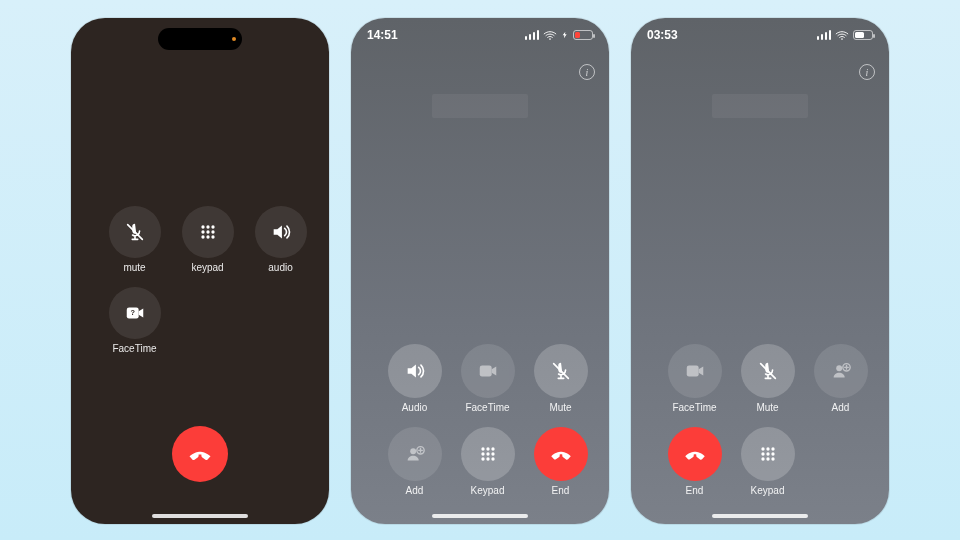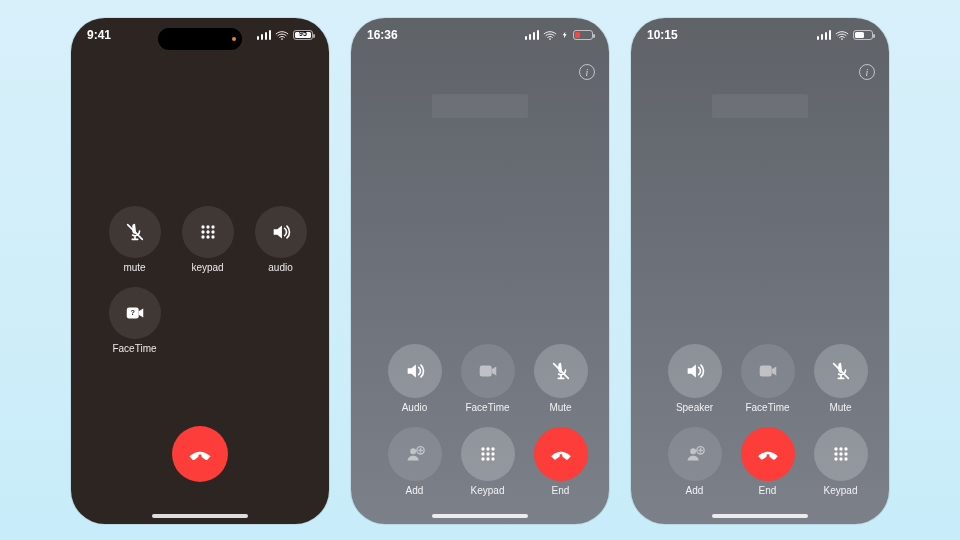--- a/index.html
+++ b/index.html
@@ -127,38 +127,20 @@
         <path d="M2 8c6-5 14-5 20 0M5 11c4-3.5 10-3.5 14 0M8 14c2.5-2 5.5-2 8 0" stroke="#fff" stroke-width="1.6" fill="none" stroke-linecap="round"></path>
         <circle cx="12" cy="17" r="1.4" fill="#fff"></circle>
       </g>
     <g id="i-bolt">
         <path d="M13 2 5 13h5l-1 9 8-12h-5l1-8z" fill="#fff"></path>
       </g>
   </defs>
 </svg>
 
 <div class="phone phone-a dark-brown">
-  <div class="statusbar">
-    <span>9:41</span>
-    <span class="right">
-      <span class="sig">
-          <i></i>
-          <i></i>
-          <i></i>
-          <i></i>
-        </span>
-      <svg width="14" height="12" viewBox="0 0 24 20">
-          <use href="#i-wifi"></use>
-        </svg>
-      <span class="batt">
-          <span class="fill" style="width:100%"></span>
-          <span class="num">95</span>
-        </span>
-    </span>
-  </div>
   <div class="pill">
       <span class="dot"></span>
     </div>
 
   <div class="grid">
     <div class="btn">
       <div class="circ">
           <svg width="22" height="22" viewBox="0 0 24 24">
             <use href="#i-mute"></use>
           </svg>
@@ -194,21 +176,21 @@
   <div class="end-call">
     <svg width="28" height="28" viewBox="0 0 24 24">
         <use href="#i-hang"></use>
       </svg>
   </div>
   <div class="homebar"></div>
 </div>
 
 <div class="phone phone-b gray-grad">
   <div class="statusbar">
-    <span>16:36</span>
+    <span>14:51</span>
     <span class="right">
       <span class="sig">
           <i></i>
           <i></i>
           <i></i>
           <i></i>
         </span>
       <svg width="14" height="12" viewBox="0 0 24 20">
           <use href="#i-wifi"></use>
         </svg>
@@ -271,49 +253,41 @@
           </svg>
         </div>
       <span class="lbl">End</span>
     </div>
   </div>
   <div class="homebar"></div>
 </div>
 
 <div class="phone phone-c gray-grad">
   <div class="statusbar">
-    <span>10:15</span>
+    <span>03:53</span>
     <span class="right">
       <span class="sig">
           <i></i>
           <i></i>
           <i></i>
           <i></i>
         </span>
       <svg width="14" height="12" viewBox="0 0 24 20">
           <use href="#i-wifi"></use>
         </svg>
       <span class="batt">
           <span class="fill" style="width:55%"></span>
         </span>
     </span>
   </div>
   <div class="info-icon">i</div>
   <div class="nameblock"></div>
 
   <div class="grid">
     <div class="btn">
-      <div class="circ">
-          <svg width="22" height="22" viewBox="0 0 24 24">
-            <use href="#i-audio"></use>
-          </svg>
-        </div>
-      <span class="lbl">Speaker</span>
-    </div>
-    <div class="btn">
       <div class="circ faded">
           <svg width="22" height="22" viewBox="0 0 24 24">
             <use href="#i-facetime2"></use>
           </svg>
         </div>
       <span class="lbl">FaceTime</span>
     </div>
     <div class="btn">
       <div class="circ">
           <svg width="22" height="22" viewBox="0 0 24 24">

